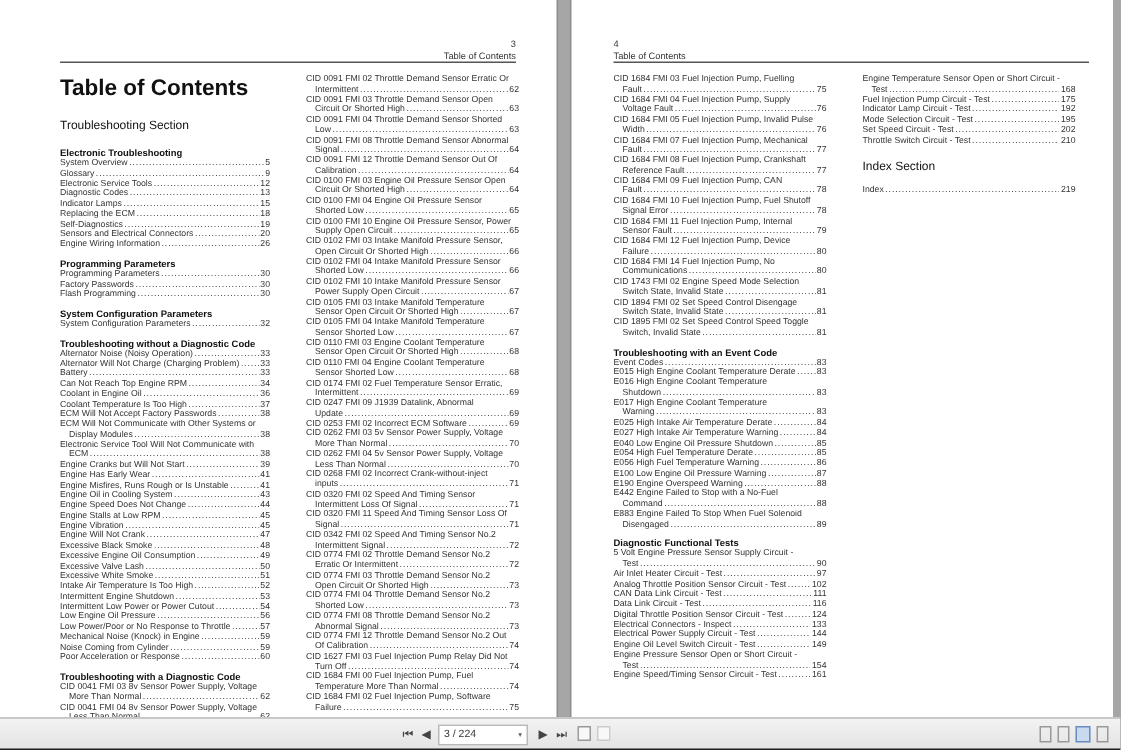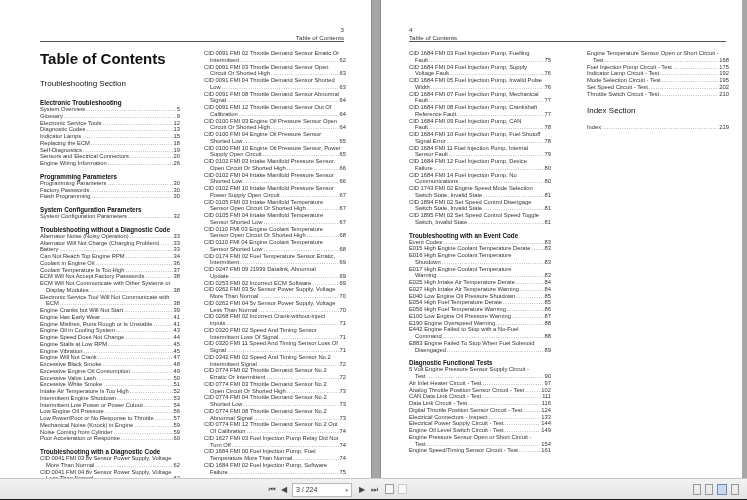--- a/index.html
+++ b/index.html
@@ -913,21 +913,21 @@
         </div>
         <div class="entry">
           <div class="row">
             <span class="t">Engine Speed/Timing Sensor Circuit - Test</span>
             <span class="dots"></span>
             <span class="pg">161</span>
           </div>
         </div>
       </div>
 
-    <div class="col" id="rp-col2" style="left:206px; top:50px; width:142px;">
+    <div class="col" id="rp-col2" style="left:194px; top:50px; width:142px;">
         <div class="entry">
           <span class="line1">Engine Temperature Sensor Open or Short Circuit -</span>
           <div class="cont">
             <span class="t">Test</span>
             <span class="dots"></span>
             <span class="pg">168</span>
           </div>
         </div>
         <div class="entry">
           <div class="row">

